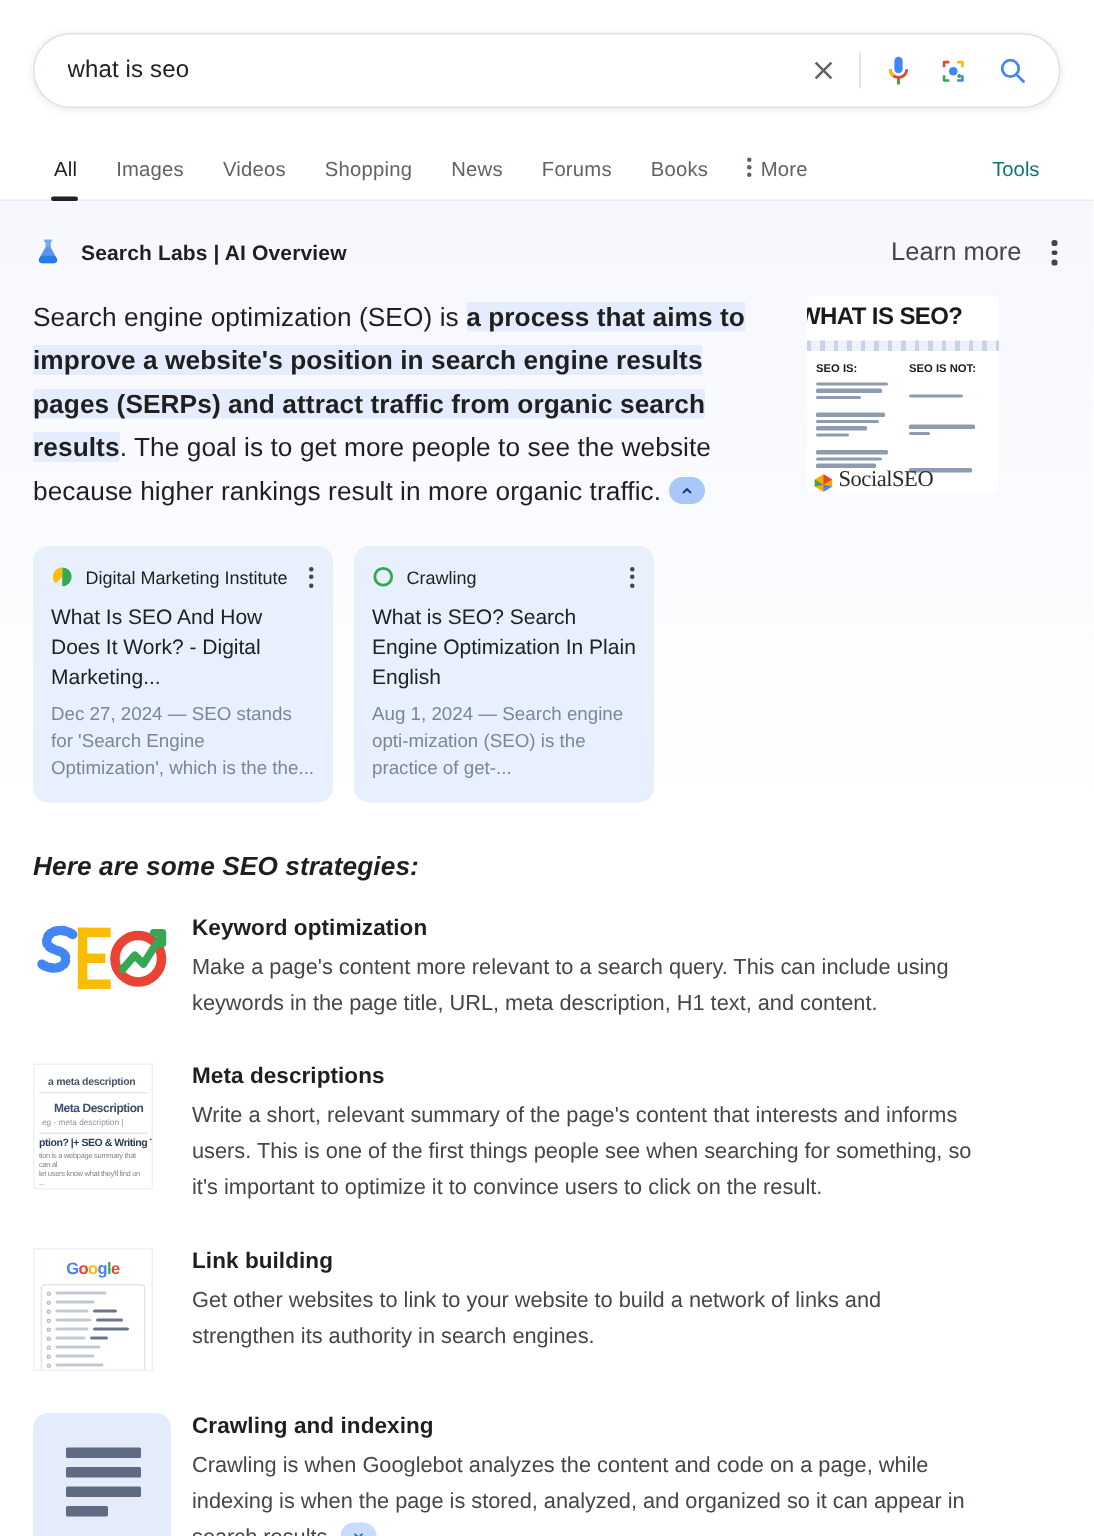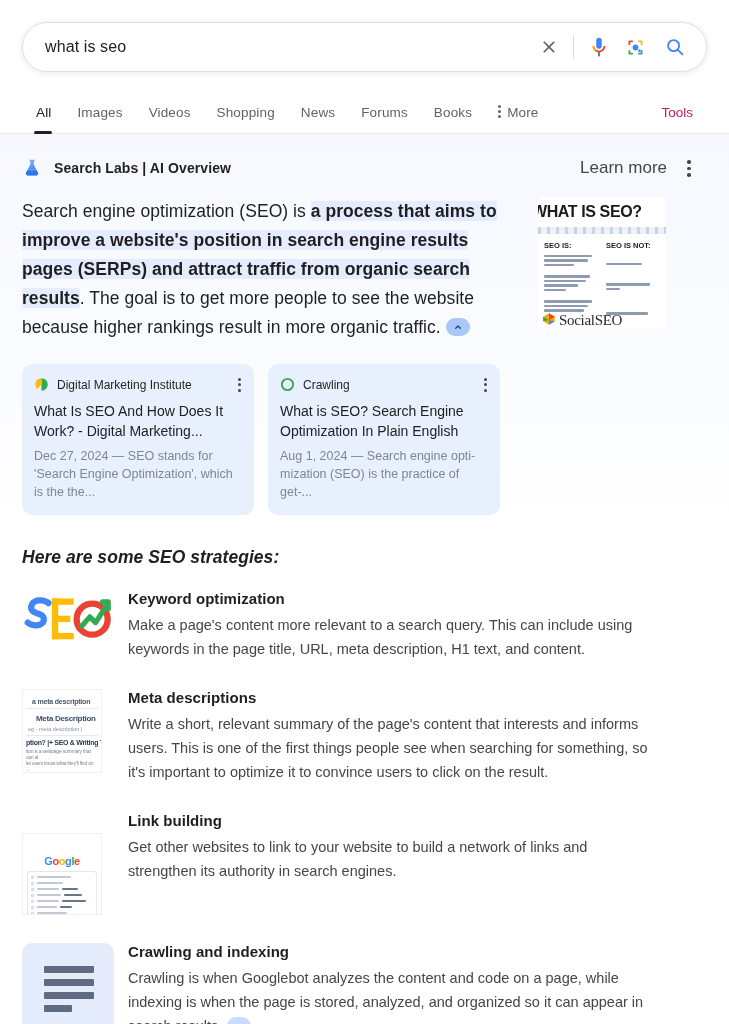--- a/index.html
+++ b/index.html
@@ -55,27 +55,27 @@
   }
   .tab:first-child { padding-left: 14px; }
   .tab.active { color: #202124; font-weight: 500; }
   .tab.active::after {
     content: ""; position: absolute; left: 12px; right: 12px; bottom: -1px;
     height: 3px; background: #202124; border-radius: 2px;
   }
   .tab.more { display: flex; align-items: center; gap: 6px; }
   .dots-v { display: inline-block; width: 3px; }
   .dots-v i { display: block; width: 3px; height: 3px; border-radius: 50%; background: #5f6368; margin-bottom: 2px; }
-  .tools-btn { font-size: 13.5px; color: #be185d; padding: 0 14px 13px 0; cursor: pointer; }
+  .tools-btn { font-size: 13.5px; color: #0f766e; padding: 0 14px 13px 0; cursor: pointer; }
 
   
   .aio {
     position: relative;
     margin: 0;
-    padding: 22px 32px 0 22px;
+    padding: 22px 18px 0 22px;
     background: linear-gradient(180deg, #f6f8fe 0%, #fafbfe 55%, #ffffff 100%);
     min-height: 340px;
   }
   .aio-head { display: flex; align-items: center; margin-bottom: 16px; }
   .flask-icon { width: 20px; height: 20px; margin-right: 12px; flex: 0 0 auto; }
   .aio-title { font-size: 14px; font-weight: 700; color: #1f1f1f; letter-spacing: .1px; }
   .aio-head-right { margin-left: auto; display: flex; align-items: center; gap: 14px; }
   .learn-more { font-size: 17px; color: #444746; cursor: pointer; }
   .kebab { width: 16px; display: flex; flex-direction: column; align-items: center; gap: 3px; cursor: pointer; padding: 4px 0; }
   .kebab i { width: 3.5px; height: 3.5px; border-radius: 50%; background: #444746; display: block; }
@@ -114,28 +114,28 @@
     font-weight: 700; font-size: 16px; color: #1a1a1a;
     letter-spacing: -.4px; white-space: nowrap;
     position: absolute; left: -6px; top: 6px;
   }
   .ti-band { position: absolute; left: 0; right: 0; top: 30px; height: 7px;
     background: repeating-linear-gradient(90deg, #c7d4e6 0 3px, #eef2f8 3px 9px); }
   .ti-col-h { position: absolute; font-size: 7.5px; font-weight: 700; color: #1a1a1a; top: 44px; }
   .ti-rows { position: absolute; top: 58px; }
   .ti-row { margin-bottom: 9px; }
   .ti-line { height: 2.5px; background: #8f9bb0; margin-bottom: 2px; border-radius: 1px; }
-  .ti-logo { position: absolute; bottom: 0; left: 4px; display: flex; align-items: flex-start; gap: 3px; }
+  .ti-logo { position: absolute; bottom: 0; left: 4px; display: flex; align-items: flex-end; gap: 3px; }
   .ti-logo-text { font-family: "Liberation Serif", serif; font-size: 15px; color: #2a2a2a; letter-spacing: -.3px; }
   .ti-mark { width: 14px; height: 14px; }
 
   
   .cards { display: flex; gap: 14px; margin-top: 22px; padding-bottom: 6px; }
   .card {
-    width: 232px;
+    width: 200px;
     background: #e9f0fd;
     border-radius: 10px;
     padding: 12px 12px 14px 12px;
     cursor: pointer;
   }
   .card-top { display: flex; align-items: center; margin-bottom: 7px; }
   .favicon { width: 15px; height: 15px; margin-right: 8px; flex: 0 0 auto; }
   .card-site { font-size: 12px; color: #1f1f1f; flex: 1 1 auto; white-space: nowrap; overflow: hidden; text-overflow: ellipsis; }
   .card-kebab { display: flex; flex-direction: column; gap: 2.5px; align-items: center; padding: 2px 1px; cursor: pointer; }
   .card-kebab i { width: 3px; height: 3px; border-radius: 50%; background: #444746; display: block; }
@@ -156,21 +156,21 @@
   
   .mock {
     width: 80px; background: #fff; border: 1px solid #f0f1f3; overflow: hidden;
     position: relative;
   }
   .mock.meta { height: 84px; padding: 4px 3px; }
   .m-title { font-size: 7px; color: #4a5568; font-weight: 700; margin: 4px 0 3px 6px; letter-spacing: -.2px; }
   .m-blue { font-size: 7px; color: #2b3a55; font-weight: 700; letter-spacing: -.3px; white-space: nowrap; margin-bottom: 2px; }
   .m-sep { height: 1px; background: #e6e8ec; margin: 3px 0; }
 
-  .mock.link { height: 82px; padding: 19px 4px; display: flex; flex-direction: column; align-items: center; margin-top: 21px; }
+  .mock.link { height: 82px; padding: 5px 4px; display: flex; flex-direction: column; align-items: center; }
   .g-logo { font-size: 11px; font-weight: 700; letter-spacing: -.4px; margin: 2px 0 4px 0; }
   .g-logo .b1 { color: #4285f4; } .g-logo .r { color: #ea4335; } .g-logo .y { color: #fbbc05; }
   .g-logo .b2 { color: #4285f4; } .g-logo .g { color: #34a853; } .g-logo .r2 { color: #ea4335; }
   .g-box { width: 100%; border: 1px solid #e4e6ea; border-radius: 3px; padding: 4px 3px; }
   .g-row { display: flex; align-items: center; gap: 3px; margin-bottom: 3px; }
   .g-mag { width: 3px; height: 3px; border: 1px solid #b9c0cc; border-radius: 50%; flex: 0 0 auto; }
   .g-txt { height: 2px; background: #c3c9d4; border-radius: 1px; }
   .g-txt.dark { background: #6b7585; }
 
   .crawl-icon {

